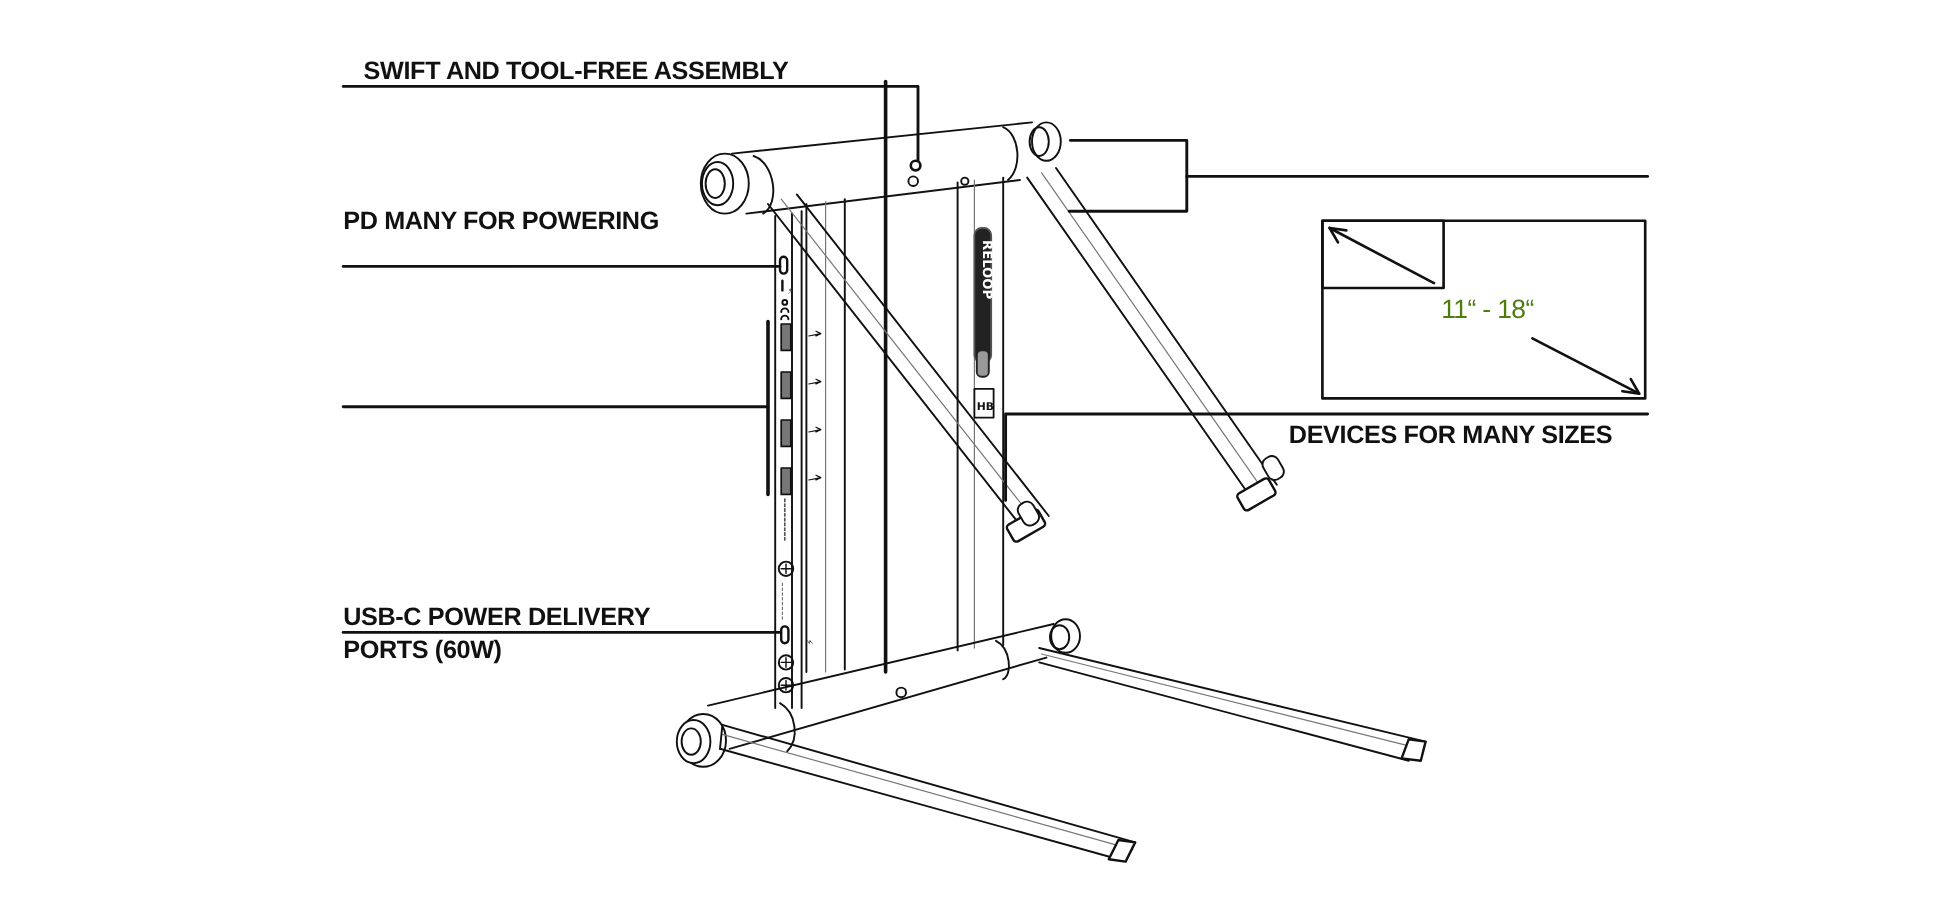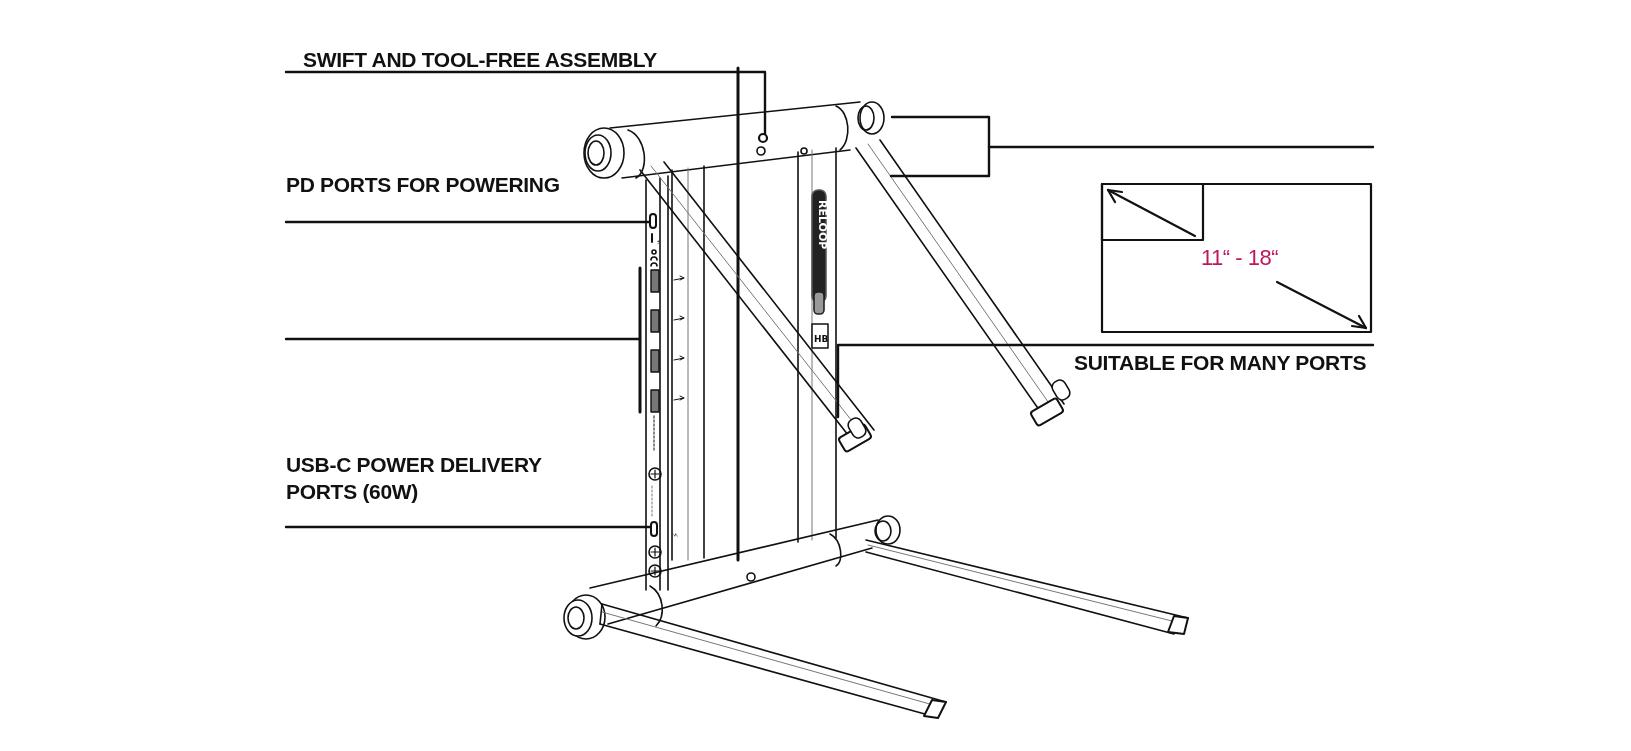--- a/index.html
+++ b/index.html
@@ -4,21 +4,21 @@
 <style>
   html, body { margin: 0; padding: 0; background: #ffffff; }
   body { width: 1631px; height: 751px; position: relative; overflow: hidden;
          font-family: "DejaVu Sans", sans-serif; }
   .stage { position: absolute; left: 0; top: 0; width: 1631px; height: 751px; }
   svg.art { position: absolute; left: 0; top: 0; }
   .lbl { position: absolute; font-family: "Liberation Sans", "DejaVu Sans", sans-serif;
          font-weight: bold; color: #111111; font-size: 21px; line-height: 27px;
          letter-spacing: -0.3px; white-space: nowrap; }
   .size-txt { position: absolute; font-family: "Liberation Sans", sans-serif;
-              font-size: 22px; color: #be185d; letter-spacing: -0.5px; }
+              font-size: 22px; color: #4d7c0f; letter-spacing: -0.5px; }
 </style>
 </head>
 <body>
 
 <div class="stage">
 
   <svg class="art" width="1631" height="751" viewBox="0 0 1631 751" fill="none" stroke="#111" stroke-width="1.6" stroke-linejoin="round" stroke-linecap="round">
 
     <g>
       <path d="M610 128 L860 102"></path>
@@ -179,29 +179,29 @@
       <path d="M1277 282 L1366 328"></path>
       <path d="M1366 328 L1352 326 M1366 328 L1359 316"></path>
     </g>
   </svg>
 
   <div class="lbl" style="left:286px; top:46px;margin-left:17px;">
     <div>SWIFT AND TOOL-FREE ASSEMBLY</div>
   </div>
 
   <div class="lbl" style="left:286px; top:171px;">
-    <div>PD PORTS FOR POWERING</div>
-  </div>
-
-
-  <div class="lbl" style="left:286px; top:451px;">
+    <div>PD MANY FOR POWERING</div>
+  </div>
+
+
+  <div class="lbl" style="left:286px; top:501px;">
     <div>USB-C POWER DELIVERY</div>
     <div>PORTS (60W)</div>
   </div>
 
 
   <div class="lbl" style="left:1074px; top:349px;">
-    <div>SUITABLE FOR MANY PORTS</div>
+    <div>DEVICES FOR MANY SIZES</div>
   </div>
 
   <div class="size-txt" style="left:1201px; top:245px;">11“ - 18“</div>
 
 </div>
 
 </body></html>

